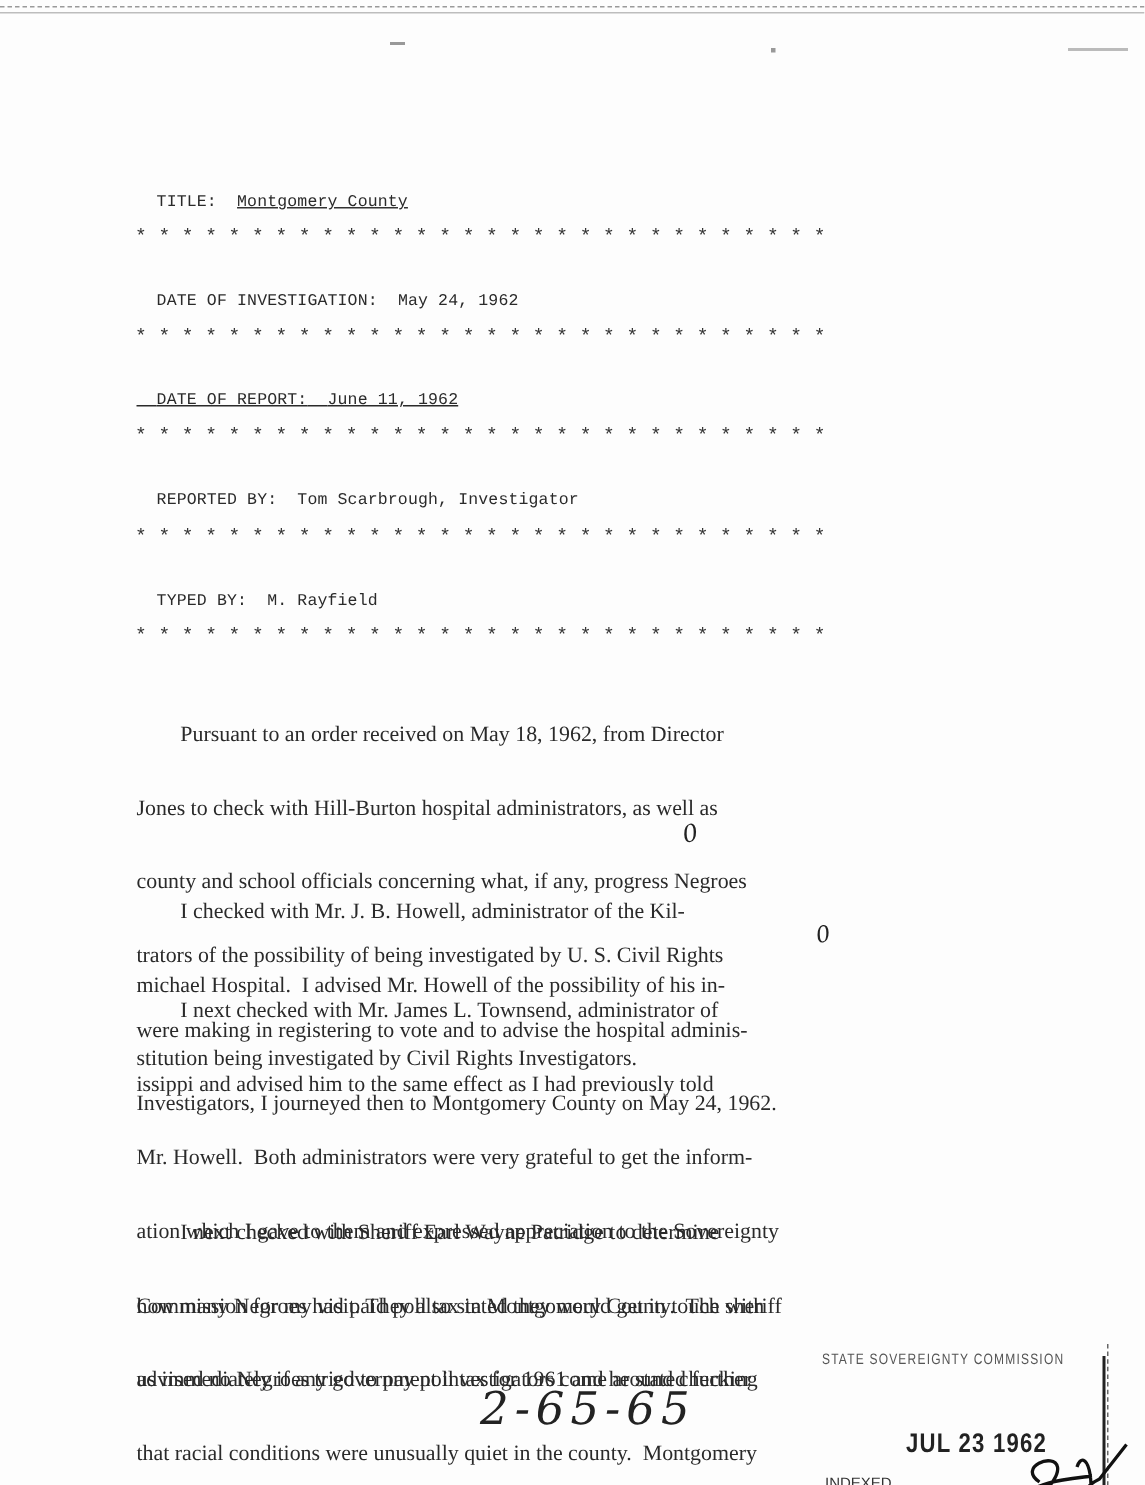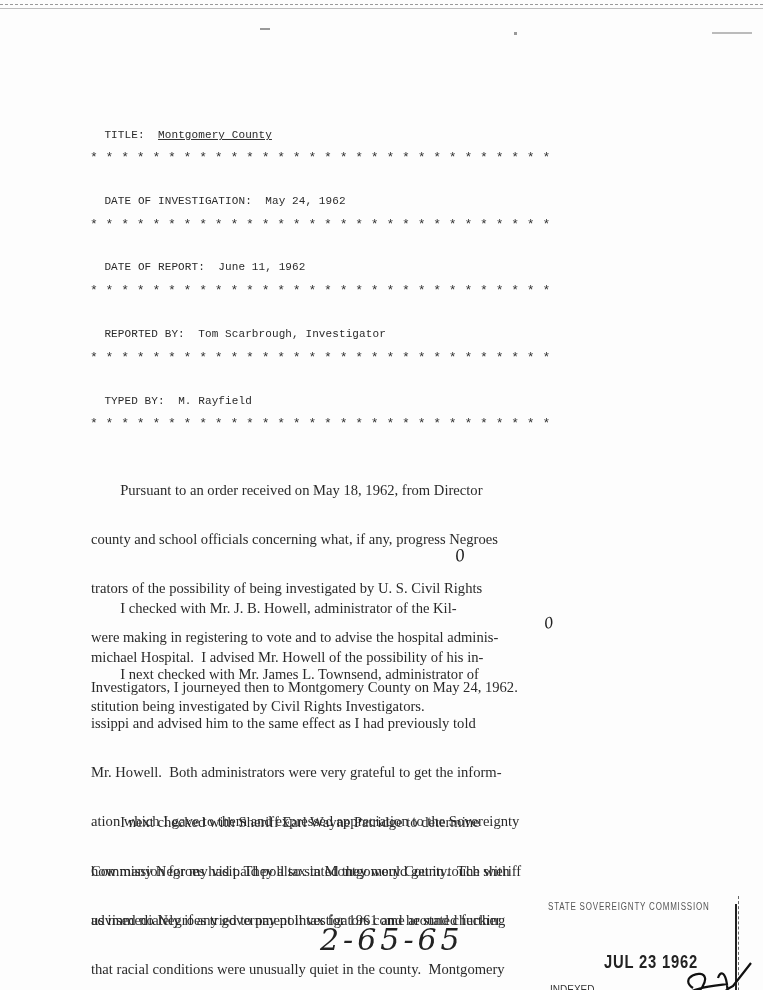--- a/index.html
+++ b/index.html
@@ -39,37 +39,38 @@
 <div class="line" style="top:117px;">
   <span>TITLE:</span>  <span class="ul">Montgomery County</span>
 </div>
 <div class="stars" style="top:150px;">* * * * * * * * * * * * * * * * * * * * * * * * * * * * * *</div>
 
 <div class="line" style="top:183px;">
   <span>DATE OF INVESTIGATION:</span>  <span>May 24, 1962</span>
 </div>
 <div class="stars" style="top:217px;">* * * * * * * * * * * * * * * * * * * * * * * * * * * * * *</div>
 
-<div class="line" style="top:249px;">
+<div class="line" style="top:249px;text-decoration:underline;">
   <span>DATE OF REPORT:</span>  <span>June 11, 1962</span>
 </div>
 <div class="stars" style="top:283px;">* * * * * * * * * * * * * * * * * * * * * * * * * * * * * *</div>
 
 <div class="line" style="top:316px;">
   <span>REPORTED BY:</span>  <span>Tom Scarbrough, Investigator</span>
 </div>
 <div class="stars" style="top:350px;">* * * * * * * * * * * * * * * * * * * * * * * * * * * * * *</div>
 
 <div class="line" style="top:383px;">
   <span>TYPED BY:</span>  <span>M. Rayfield</span>
 </div>
 <div class="stars" style="top:416px;">* * * * * * * * * * * * * * * * * * * * * * * * * * * * * *</div>
 
 <div class="para" style="top:449px;">
   <div>        Pursuant to an order received on May 18, 1962, from Director</div>
+  <div>Jones to check with Hill-Burton hospital administrators, as well as</div>
   <div>county and school officials concerning what, if any, progress Negroes</div>
   <div>trators of the possibility of being investigated by U. S. Civil Rights</div>
   <div>were making in registering to vote and to advise the hospital adminis-</div>
   <div>Investigators, I journeyed then to Montgomery County on May 24, 1962.</div>
 </div>
 
 <div class="para" style="top:567px;">
   <div>        I checked with Mr. J. B. Howell, administrator of the Kil-</div>
   <div>michael Hospital.  I advised Mr. Howell of the possibility of his in-</div>
   <div>stitution being investigated by Civil Rights Investigators.</div>

